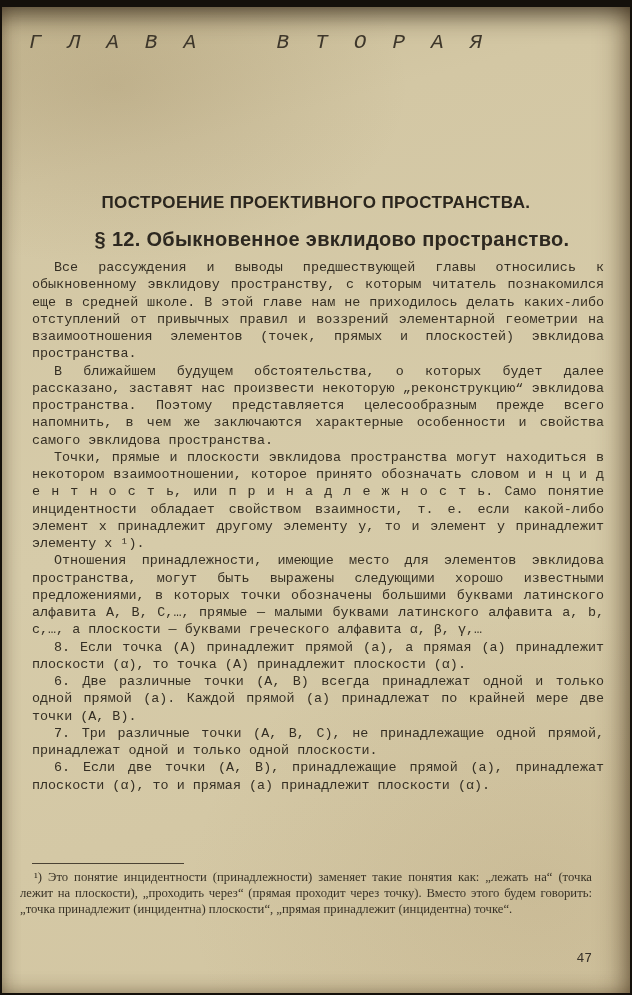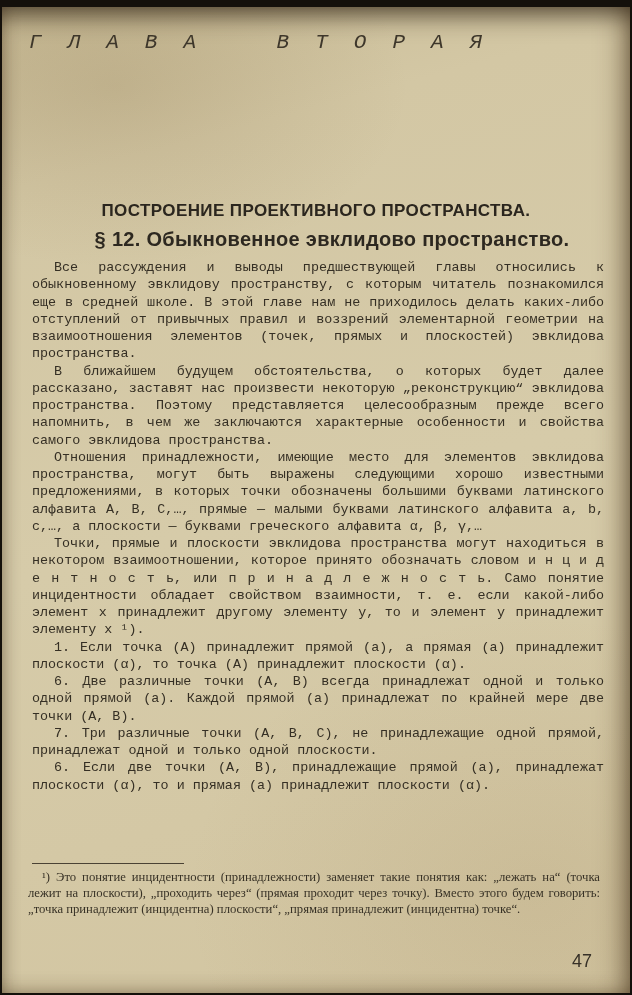--- a/index.html
+++ b/index.html
@@ -49,21 +49,20 @@
     position: absolute;
     top: 186px;
     left: 0;
     width: 100%;
     text-align: center;
     font-family: "Liberation Sans", "DejaVu Sans", sans-serif;
     font-weight: bold;
     font-size: 17px;
     letter-spacing: 0.4px;
     color: #2b261e;
-    margin-top: 8px;
   }
   .section {
     position: absolute;
     top: 221px;
     left: 16px;
     width: 100%;
     text-align: center;
     font-family: "Liberation Sans", "DejaVu Sans", sans-serif;
     font-weight: bold;
     font-size: 20px;
@@ -89,56 +88,56 @@
   .footnote-rule {
     position: absolute;
     top: 856px;
     left: 30px;
     width: 152px;
     border-top: 1.5px solid #4a4234;
   }
   .footnote {
     position: absolute;
     top: 863px;
-    left: 26px;
+    left: 18px;
     width: 572px;
     font-family: "Liberation Serif", "DejaVu Serif", serif;
     font-size: 12.7px;
     line-height: 15.8px;
     text-align: justify;
     color: #383226;
     text-indent: 14px;
   }
   .page-number {
     position: absolute;
     top: 944px;
     right: 38px;
-    font-family: Liberation Sans, sans-serif;
-    font-size: 18px;
+    font-family: Liberation Mono, monospace;
+    font-size: 13px;
     color: #373128;
   }
 </style>
 </head>
 <body>
 
 <div class="scan">
   <div class="page">
 
     <div class="chapter">ГЛАВА ВТОРАЯ</div>
 
     <div class="title">ПОСТРОЕНИЕ ПРОЕКТИВНОГО ПРОСТРАНСТВА.</div>
 
     <div class="section">§ 12. Обыкновенное эвклидово пространство.</div>
 
     <div class="bodytext">
       <p>Все рассуждения и выводы предшествующей главы относились к обыкновенному эвклидову пространству, с которым читатель познакомился еще в средней школе. В этой главе нам не приходилось делать каких-либо отступлений от привычных правил и воззрений элементарной геометрии на взаимоотношения элементов (точек, прямых и плоскостей) эвклидова пространства.</p>
       <p>В ближайшем будущем обстоятельства, о которых будет далее рассказано, заставят нас произвести некоторую „реконструкцию“ эвклидова пространства. Поэтому представляется целесообразным прежде всего напомнить, в чем же заключаются характерные особенности и свойства самого эвклидова пространства.</p>
+      <p>Точки, прямые и плоскости эвклидова пространства могут находиться в некотором взаимоотношении, которое принято обозначать словом и н ц и д е н т н о с т ь, или п р и н а д л е ж н о с т ь. Само понятие инцидентности обладает свойством взаимности, т. е. если какой-либо элемент x принадлежит другому элементу y, то и элемент y принадлежит элементу x ¹).</p>
       <p>Отношения принадлежности, имеющие место для элементов эвклидова пространства, могут быть выражены следующими хорошо известными предложениями, в которых точки обозначены большими буквами латинского алфавита A, B, C,…, прямые — малыми буквами латинского алфавита a, b, c,…, а плоскости — буквами греческого алфавита α, β, γ,…</p>
-      <p>Точки, прямые и плоскости эвклидова пространства могут находиться в некотором взаимоотношении, которое принято обозначать словом и н ц и д е н т н о с т ь, или п р и н а д л е ж н о с т ь. Само понятие инцидентности обладает свойством взаимности, т. е. если какой-либо элемент x принадлежит другому элементу y, то и элемент y принадлежит элементу x ¹).</p>
-      <p>1. Если точка (A) принадлежит прямой (a), а прямая (a) принадлежит плоскости (α), то точка (A) принадлежит плоскости (α).</p>
+      <p>8. Если точка (A) принадлежит прямой (a), а прямая (a) принадлежит плоскости (α), то точка (A) принадлежит плоскости (α).</p>
       <p>6. Две различные точки (A, B) всегда принадлежат одной и только одной прямой (a). Каждой прямой (a) принадлежат по крайней мере две точки (A, B).</p>
       <p>7. Три различные точки (A, B, C), не принадлежащие одной прямой, принадлежат одной и только одной плоскости.</p>
       <p>6. Если две точки (A, B), принадлежащие прямой (a), принадлежат плоскости (α), то и прямая (a) принадлежит плоскости (α).</p>
     </div>
 
     <div class="footnote-rule"></div>
 
     <div class="footnote">¹) Это понятие инцидентности (принадлежности) заменяет такие понятия как: „лежать на“ (точка лежит на плоскости), „проходить через“ (прямая проходит через точку). Вместо этого будем говорить: „точка принадлежит (инцидентна) плоскости“, „прямая принадлежит (инцидентна) точке“.</div>
 
     <div class="page-number">47</div>

